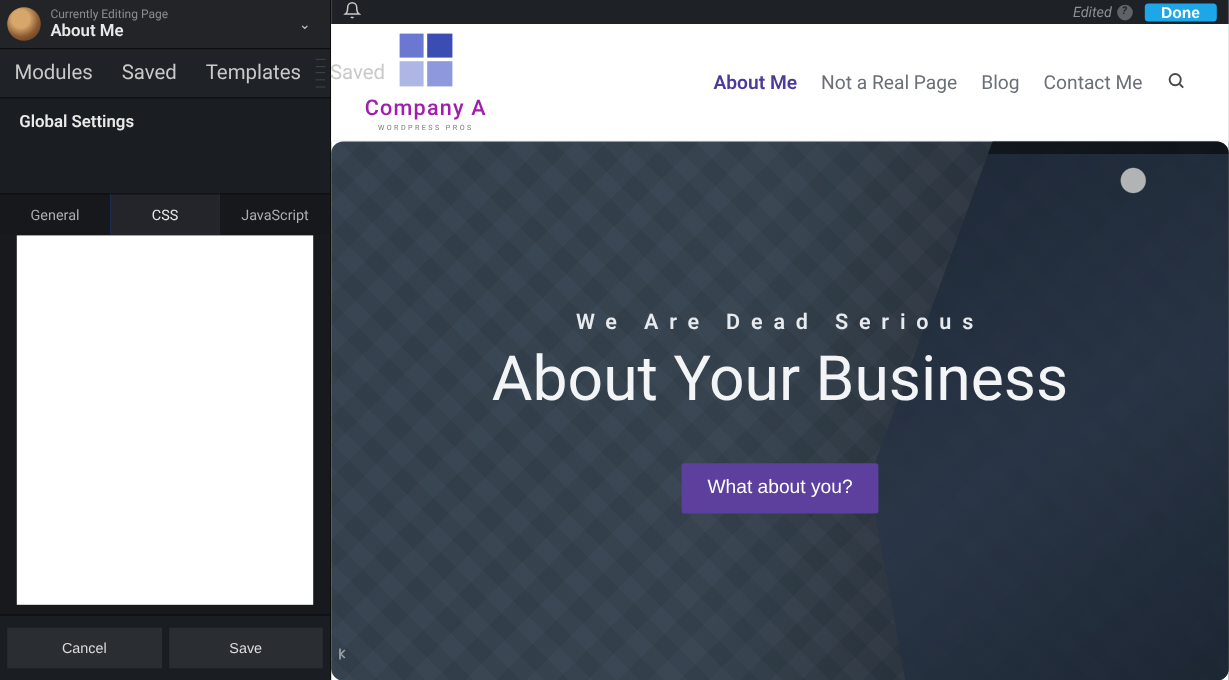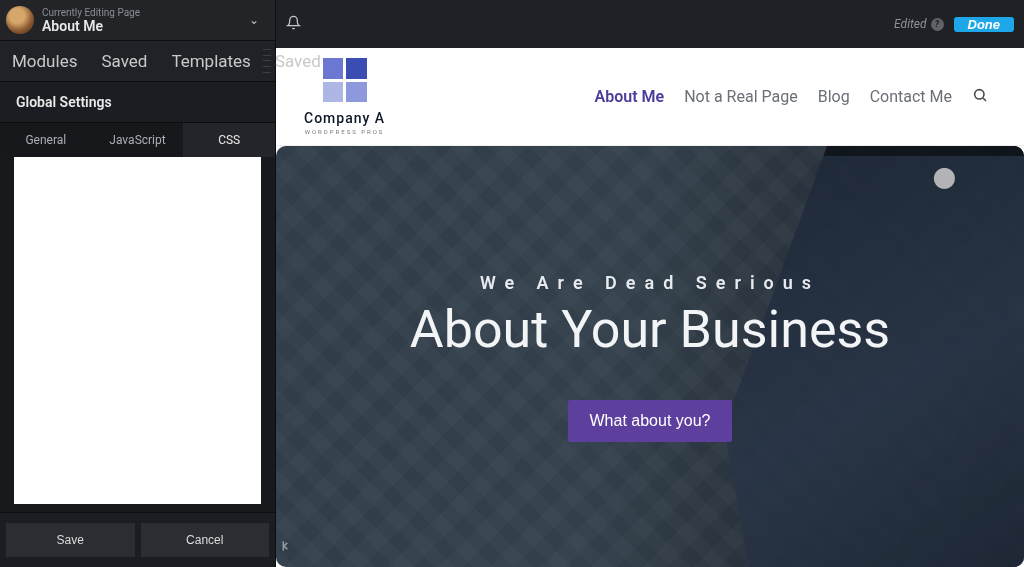--- a/index.html
+++ b/index.html
@@ -16,49 +16,49 @@
     .sidebar-header .title { font-size: 14px; color: #e9e9e9; font-weight: 600; }
     .sidebar-header .chev { color: #c0c0c0; font-size: 12px; padding: 4px; }
     
     .toolbar-tabs { display: flex; background: #1f2226; border-bottom: 1px solid #0e0e0e; position: relative; }
     .toolbar-tabs .tab { flex: none; padding: 10px 12px; font-size: 17px; color: #c9c9c9; cursor: pointer; }
     .toolbar-tabs .grip { position: absolute; right: 4px; top: 6px; bottom: 6px; width: 8px; display: flex; flex-direction: column; justify-content: space-around; }
     .toolbar-tabs .grip i { display:block; height:1px; background:#3d3f43; }
     
     .panel-title { padding: 12px 16px; font-size: 14px; font-weight: 600; color: #eaeaea; background: #1a1d21; }
     
-    .settings-tabs { display: flex; background: #1d4ed8; }
+    .settings-tabs { display: flex; background: #1d4ed8; margin-top: 39px; }
     .settings-tabs .stab { flex: 1; text-align: center; padding: 10px 4px; font-size: 12px; color: #aaadb1; background: #16181c; cursor: pointer; border-top: 1px solid #0d0d0d; }
     .settings-tabs .stab.active { background: #23252a; color: #e9e9e9; }
     
     .editor-well { flex: 1; padding: 0 14px 8px 14px; background: #17191d; overflow: hidden; }
     .code-area { width: 100%; height: 100%; background: #ffffff; border: 0; outline: none; resize: none; font-family: Menlo, Consolas, monospace; font-size: 12px; padding: 6px; color: #222; }
     
     .sidebar-footer { display: flex; background: #1a1d21; border-top: 1px solid #0d0d0d; }
     .sidebar-footer .btn { flex: 1; margin: 10px 6px; padding: 10px 0; text-align: center; font-size: 12px; color: #dcdcdc; background: #2a2d32; border: 0; cursor: pointer; }
     .sidebar-footer .btn + .btn { margin-left: 0; }
     
     
     .main { flex: 1; display: flex; flex-direction: column; background: #fff; }
-    .appbar { height: 48px; background: #1e2125; display: flex; align-items: center; padding: 0 10px; gap: 10px; }
+    .appbar { height: 20px; background: #1e2125; display: flex; align-items: center; padding: 0 10px; gap: 10px; }
     .appbar .bell { color: #c9c9c9; font-size: 15px; cursor: pointer; }
     .appbar .spacer { flex: 1; }
     .appbar .edited { color: #8e9194; font-style: italic; font-size: 12px; display:flex; align-items:center; gap:4px; }
     .appbar .help { width: 13px; height: 13px; border-radius: 50%; background: #5f6266; color: #1e2125; font-size: 9px; font-weight:700; display:inline-flex; align-items:center; justify-content:center; }
-    .appbar .done { background: #1ea7e8; color: #fff; border: 0; border-radius: 3px; padding: 0 14px; font-size: 13px; font-weight: 600; cursor: pointer; font-style: italic; }
+    .appbar .done { background: #1ea7e8; color: #fff; border: 0; border-radius: 3px; padding: 0 14px; font-size: 13px; font-weight: 600; cursor: pointer; }
     
     
     .site-header { height: 98px; background: #fff; display: flex; align-items: center; padding: 0 36px 0 28px; border-bottom: 1px solid #eee; }
     .logo { display: flex; flex-direction: column; align-items: center; }
     .logo-mark { width: 44px; height: 44px; display: grid; grid-template-columns: 1fr 1fr; grid-template-rows: 1fr 1fr; gap: 3px; }
     .logo-mark span:nth-child(1){ background:#6a78d1; }
     .logo-mark span:nth-child(2){ background:#3b4db3; }
     .logo-mark span:nth-child(3){ background:#aeb6e6; }
     .logo-mark span:nth-child(4){ background:#8d99dc; }
-    .logo-text { margin-top: 8px; font-size: 14px; letter-spacing: 1px; color: #0f172a; font-weight: 500; }
+    .logo-text { margin-top: 8px; font-size: 18px; letter-spacing: 1px; color: #a21caf; font-weight: 500; }
     .logo-tag { font-size: 6px; letter-spacing: 2px; color: #7a7a7a; margin-top: 2px; }
     .nav { margin-left: auto; display: flex; align-items: center; gap: 20px; }
     .nav a { text-decoration: none; font-size: 16px; color: #6b6f76; cursor: pointer; }
     .nav a.active { color: #4b3b9c; font-weight: 600; }
     .nav .search { color: #4a4a4a; font-size: 16px; cursor: pointer; }
     
     
     .hero { flex: 1; position: relative; background:
       linear-gradient(100deg, #3b4a59 0%, #3e4d5c 45%, #2f3a46 70%, #1f262e 100%);
       overflow: hidden; color: #fff; display:flex; flex-direction:column; align-items:center; justify-content:center; text-align:center;border-radius:10px; }
@@ -108,31 +108,31 @@
           <i></i>
           <i></i>
           <i></i>
         </div>
     </div>
 
     <div class="panel-title">Global Settings</div>
 
     <div class="settings-tabs">
       <div class="stab">General</div>
+      <div class="stab active">CSS</div>
       <div class="stab">JavaScript</div>
-      <div class="stab active">CSS</div>
     </div>
 
     <div class="editor-well">
       <textarea class="code-area" style=""></textarea>
     </div>
 
     <div class="sidebar-footer">
+      <button class="btn">Cancel</button>
       <button class="btn">Save</button>
-      <button class="btn">Cancel</button>
     </div>
   </aside>
 
   <div class="main">
     <div class="appbar">
       <span class="bell">
         <svg width="15" height="15" viewBox="0 0 24 24" fill="none" stroke="currentColor" stroke-width="2">
             <path d="M18 8a6 6 0 10-12 0c0 7-3 9-3 9h18s-3-2-3-9"></path>
             <path d="M13.7 21a2 2 0 01-3.4 0"></path>
           </svg>

